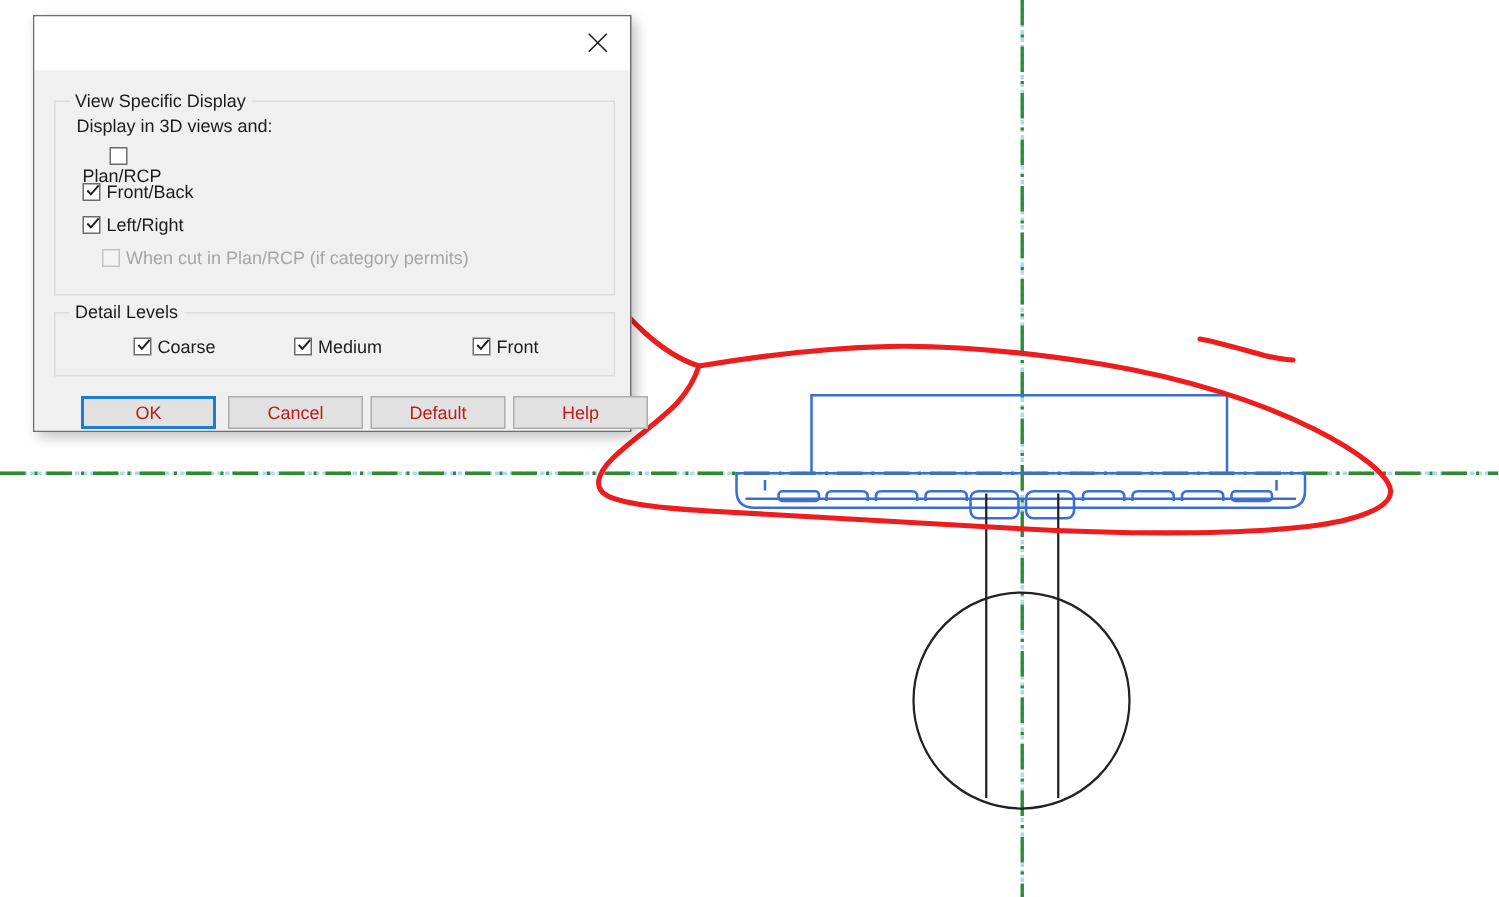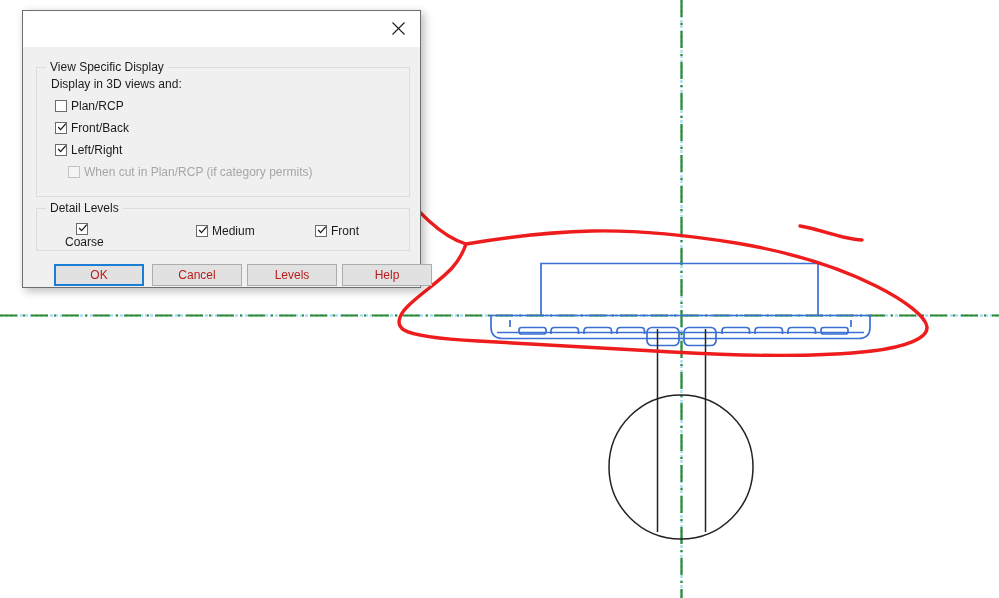--- a/index.html
+++ b/index.html
@@ -234,21 +234,21 @@
     </div>
   </div>
 
   <div id="dialog-body">
 
     <div class="groupbox" id="gb-view">
       <div class="group-legend">View Specific Display</div>
 
       <div class="sub-label" style="left:14px;top:9px;">Display in 3D views and:</div>
 
-      <div class="cb-row" style="left:18px;top:30px;">
+      <div class="cb-row" style="left:18px;top:30px;flex-direction:column;">
         <span class="cb-box"></span>
         <span class="cb-text">Plan/RCP</span>
       </div>
 
       <div class="cb-row" style="left:18px;top:52px;">
         <span class="cb-box">
           <svg class="tick" viewBox="0 0 10 10">
             <path d="M1.2,5 L3.6,7.6 L8.8,1.6" fill="none" stroke="#1b1b1b" stroke-width="1.3"></path>
           </svg>
         </span>
@@ -266,21 +266,21 @@
 
       <div class="cb-row" style="left:31px;top:96px;">
         <span class="cb-box disabled"></span>
         <span class="cb-text disabled">When cut in Plan/RCP (if category permits)</span>
       </div>
     </div>
 
     <div class="groupbox" id="gb-detail">
       <div class="group-legend">Detail Levels</div>
 
-      <div class="cb-row" style="left:28px;top:14px;flex-direction:column;">
+      <div class="cb-row" style="left:52px;top:14px;">
         <span class="cb-box">
           <svg class="tick" viewBox="0 0 10 10">
             <path d="M1.2,5 L3.6,7.6 L8.8,1.6" fill="none" stroke="#1b1b1b" stroke-width="1.3"></path>
           </svg>
         </span>
         <span class="cb-text">Coarse</span>
       </div>
 
       <div class="cb-row" style="left:159px;top:14px;">
         <span class="cb-box">
@@ -296,16 +296,16 @@
           <svg class="tick" viewBox="0 0 10 10">
             <path d="M1.2,5 L3.6,7.6 L8.8,1.6" fill="none" stroke="#1b1b1b" stroke-width="1.3"></path>
           </svg>
         </span>
         <span class="cb-text">Front</span>
       </div>
     </div>
 
     <div class="dlg-btn primary" style="left:31px;top:217px;width:90px;">OK</div>
     <div class="dlg-btn" style="left:129px;top:217px;width:90px;">Cancel</div>
-    <div class="dlg-btn" style="left:224px;top:217px;width:90px;">Levels</div>
+    <div class="dlg-btn" style="left:224px;top:217px;width:90px;">Default</div>
     <div class="dlg-btn" style="left:319px;top:217px;width:90px;">Help</div>
   </div>
 </div>
 
 </body></html>

